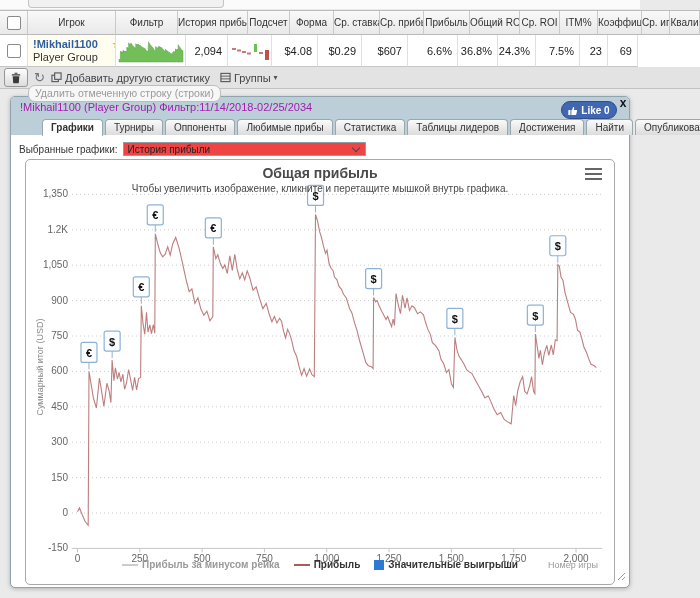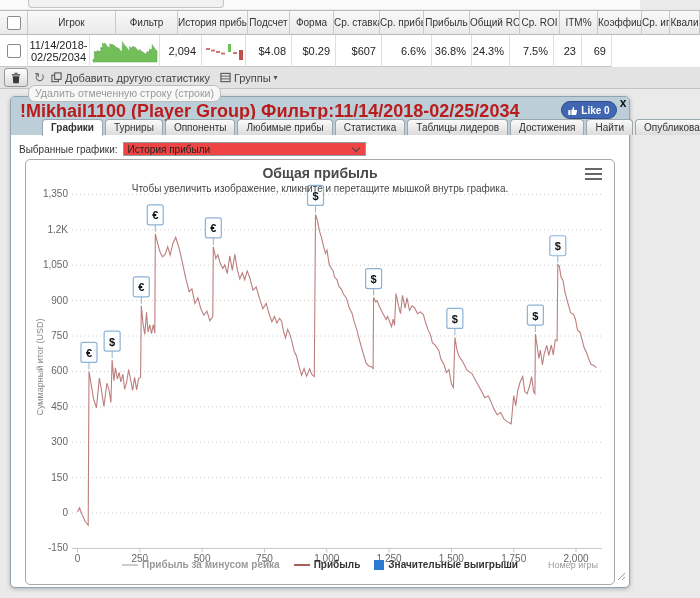--- a/index.html
+++ b/index.html
@@ -36,21 +36,21 @@
   .refresh{color:#777;font-size:13px;line-height:13px;}
   .tool-item{display:flex;align-items:center;gap:3px;}
   .caret{font-size:8px;color:#555;}
   
   .tooltip{position:absolute;left:28px;top:85px;height:13px;line-height:13px;padding:1px 6px;
        background:#f7f7f7;border:1px solid #bdbdbd;border-radius:7px;color:#9a9a9a;font-size:10.5px;z-index:30;}
   
   .panel{position:absolute;left:10px;top:96px;width:618px;height:490px;background:#fff;
        border:1px solid #8fa4ae;border-radius:5px;box-shadow:0 1px 4px rgba(0,0,0,.25);z-index:10;}
   .phead{position:absolute;left:0;top:0;width:100%;height:38px;background:#bccfd8;border-radius:4px 4px 0 0;}
-  .ptitle{position:absolute;left:9px;top:4px;font-size:18px;font-weight:bold;color:#b91c1c;white-space:nowrap;}
+  .ptitle{position:absolute;left:9px;top:4px;font-size:11px;font-weight:normal;color:#a21caf;white-space:nowrap;}
   .like{position:absolute;left:550px;top:4px;width:54px;height:16px;background:#4167b2;border:1px solid #2f4d88;
        border-radius:9px;color:#fff;font-size:10px;font-weight:bold;display:flex;align-items:center;
        justify-content:center;gap:3px;}
   .close{position:absolute;left:606px;top:-1px;font-size:12px;font-weight:bold;color:#111;width:12px;text-align:center;}
   .tabs{position:absolute;left:5px;top:22px;display:flex;gap:2px;height:32px;padding-left:26px;}
   .tab{height:15px;line-height:15px;padding:0 8px;font-size:10px;color:#333;background:linear-gradient(#fafafa,#dcdcdc);
        border:1px solid #9aa7ad;border-bottom:0;border-radius:4px 4px 0 0;white-space:nowrap;}
   .tab.active{background:#fff;font-weight:bold;height:16px;}
   .selector{position:absolute;left:8px;top:45px;display:flex;align-items:center;font-size:10px;color:#333;gap:5px;}
   .selectbox{width:243px;height:14px;border:1px solid #8f9fa8;background:#ef4444;display:flex;align-items:center;
@@ -99,23 +99,26 @@
       <div class="cell c11">ITM%</div>
       <div class="cell c12">Коэффици</div>
       <div class="cell c13">Ср. иг</div>
       <div class="cell c14">Квали</div>
     </div>
   <div class="tbody">
     <div class="trow">
       <div class="cell c0">
           <div class="checkbox"></div>
         </div>
-      <div class="cell c2 filtercell">
-        <span>11/14/2018-</span>
-          <span>02/25/2034</span>
+      <div class="cell c1 playercell">
+        <span class="pname">
+            <span>!Mikhail1100</span>
+            <span class="badge">★</span>
+          </span>
+        <span class="pgroup">Player Group</span>
       </div>
       <div class="cell c3">
         <svg id="spark" width="66" height="26" viewBox="0 0 66 26">
             <polygon points="1.0,21.3 1.2,21.1 1.6,21.5 1.9,21.9 2.3,22.1 2.4,13.0 2.7,13.7 3.0,14.6 3.3,15.2 3.7,13.4 4.0,14.1 4.3,15.1 4.6,13.7 4.9,14.2 5.1,14.8 5.3,12.3 5.5,13.6 5.7,12.8 5.9,13.4 6.1,13.1 6.3,13.6 6.6,13.2 6.8,14.1 7.1,13.7 7.3,12.9 7.5,13.5 7.8,14.1 8.0,13.3 8.3,14.1 8.5,13.4 8.8,13.4 8.9,9.1 9.1,10.2 9.3,10.8 9.5,9.5 9.7,10.7 9.9,10.2 10.1,10.8 10.3,10.2 10.5,10.7 10.6,4.8 10.9,5.4 11.2,6.0 11.5,6.2 11.8,6.0 12.1,5.6 12.4,6.1 12.7,5.4 13.1,5.0 13.5,5.7 14.0,6.6 14.4,7.5 14.8,8.3 15.1,8.1 15.5,9.0 15.8,8.6 16.2,9.3 16.6,9.7 17.0,9.4 17.3,10.0 17.7,9.8 17.8,5.6 18.1,6.3 18.3,6.1 18.6,6.6 18.9,6.9 19.2,6.7 19.5,7.2 19.8,6.1 20.1,7.0 20.4,6.1 20.7,7.0 21.0,7.5 21.3,7.1 21.6,7.6 21.9,7.0 22.2,7.4 22.6,8.2 23.0,8.0 23.4,8.6 23.9,9.3 24.3,9.0 24.6,9.6 25.0,10.1 25.3,9.7 25.6,10.1 25.9,9.8 26.2,10.0 26.4,10.6 26.7,11.0 26.9,10.5 27.2,10.8 27.4,11.2 27.7,11.8 28.0,12.1 28.3,12.7 28.6,13.2 28.9,12.8 29.2,13.3 29.6,12.9 29.9,13.2 30.2,13.3 30.4,3.7 30.6,4.1 30.8,4.7 31.1,5.1 31.3,5.6 31.6,6.0 31.8,5.8 32.0,6.6 32.3,6.9 32.5,7.0 32.7,7.4 33.0,7.6 33.2,8.0 33.6,8.1 33.8,8.4 34.2,8.7 34.5,9.2 34.8,9.5 35.2,10.1 35.5,10.5 35.8,11.1 36.2,11.8 36.6,12.5 36.9,12.7 37.2,12.7 37.5,12.8 37.5,8.6 37.8,8.9 37.9,8.8 38.2,9.1 38.5,9.4 38.8,9.7 39.1,9.9 39.2,9.7 39.5,10.1 39.7,10.3 39.9,9.9 40.1,10.3 40.3,8.4 40.6,9.1 40.8,9.6 41.1,8.5 41.4,9.2 41.6,8.6 41.9,9.4 42.3,9.1 42.6,9.2 42.9,9.6 43.3,9.5 43.7,9.6 43.9,10.1 44.2,10.5 44.5,10.8 44.8,11.3 45.1,11.5 45.6,11.8 45.8,12.3 46.2,12.6 46.5,13.1 46.8,12.9 47.1,13.7 47.4,14.0 47.5,11.0 47.8,11.7 48.0,12.1 48.3,12.3 48.7,12.6 49.0,12.9 49.3,13.0 49.6,13.1 50.0,13.4 50.4,13.8 50.8,14.1 51.2,14.6 51.7,14.5 52.0,14.8 52.4,15.3 52.8,15.6 53.2,15.4 53.6,15.9 54.1,16.0 54.5,16.1 54.8,14.4 55.0,15.0 55.3,14.1 55.6,13.6 55.9,13.3 56.1,14.2 56.5,14.3 56.8,13.9 57.0,13.3 57.3,14.2 57.4,14.3 57.5,10.8 57.7,11.6 57.9,12.2 58.1,11.7 58.3,12.6 58.6,11.9 58.9,11.5 59.1,12.0 59.4,11.4 59.7,12.0 59.9,11.1 60.1,11.2 60.2,6.7 60.4,6.8 60.6,7.4 60.9,7.6 61.1,8.3 61.4,8.7 61.6,9.1 61.8,9.5 62.2,9.6 62.4,9.9 62.7,10.6 63.0,10.7 63.2,11.1 63.5,11.6 63.8,11.9 64.1,12.3 64.3,12.6 64.7,12.6 65.0,12.8 65.0,24 1,24" fill="#72bf5a" stroke="#58a047" stroke-width="0.5"></polygon>
           </svg>
       </div>
       <div class="cell c4 num">2,094</div>
       <div class="cell c5">
         <svg width="42" height="22" viewBox="0 0 42 22">
           <rect x="3" y="8" width="4" height="2" fill="#cc7777"></rect>

